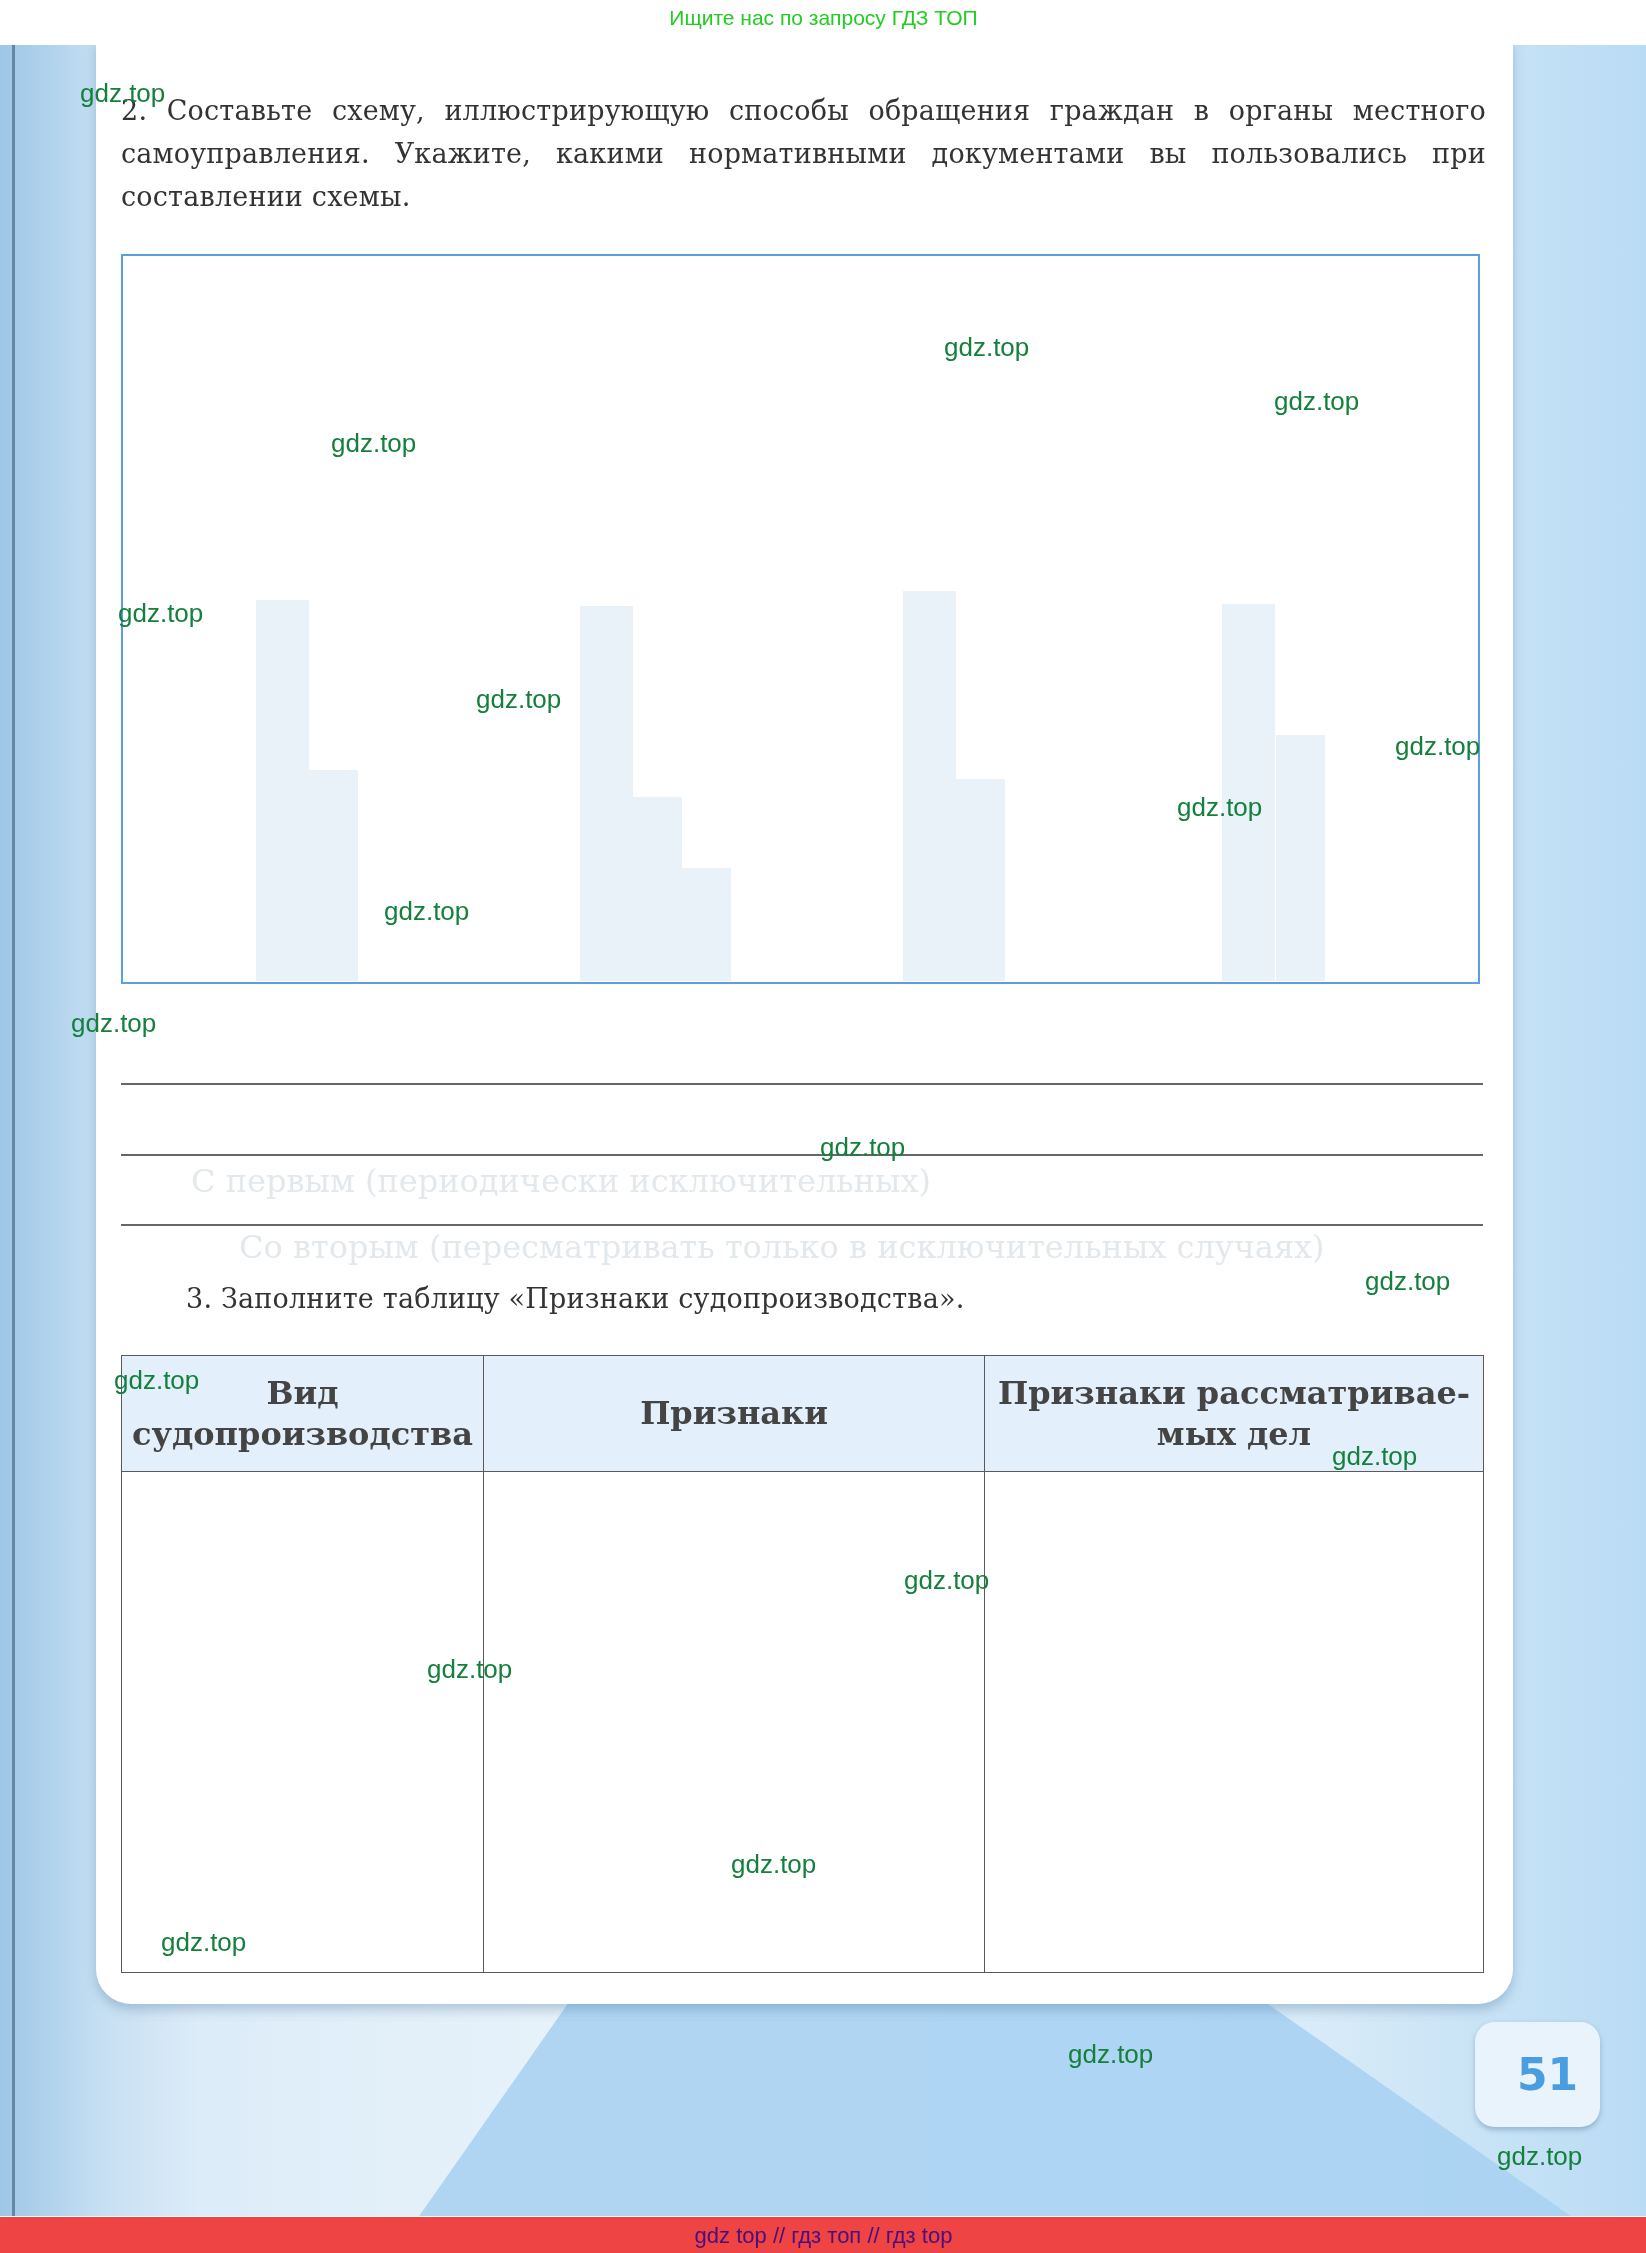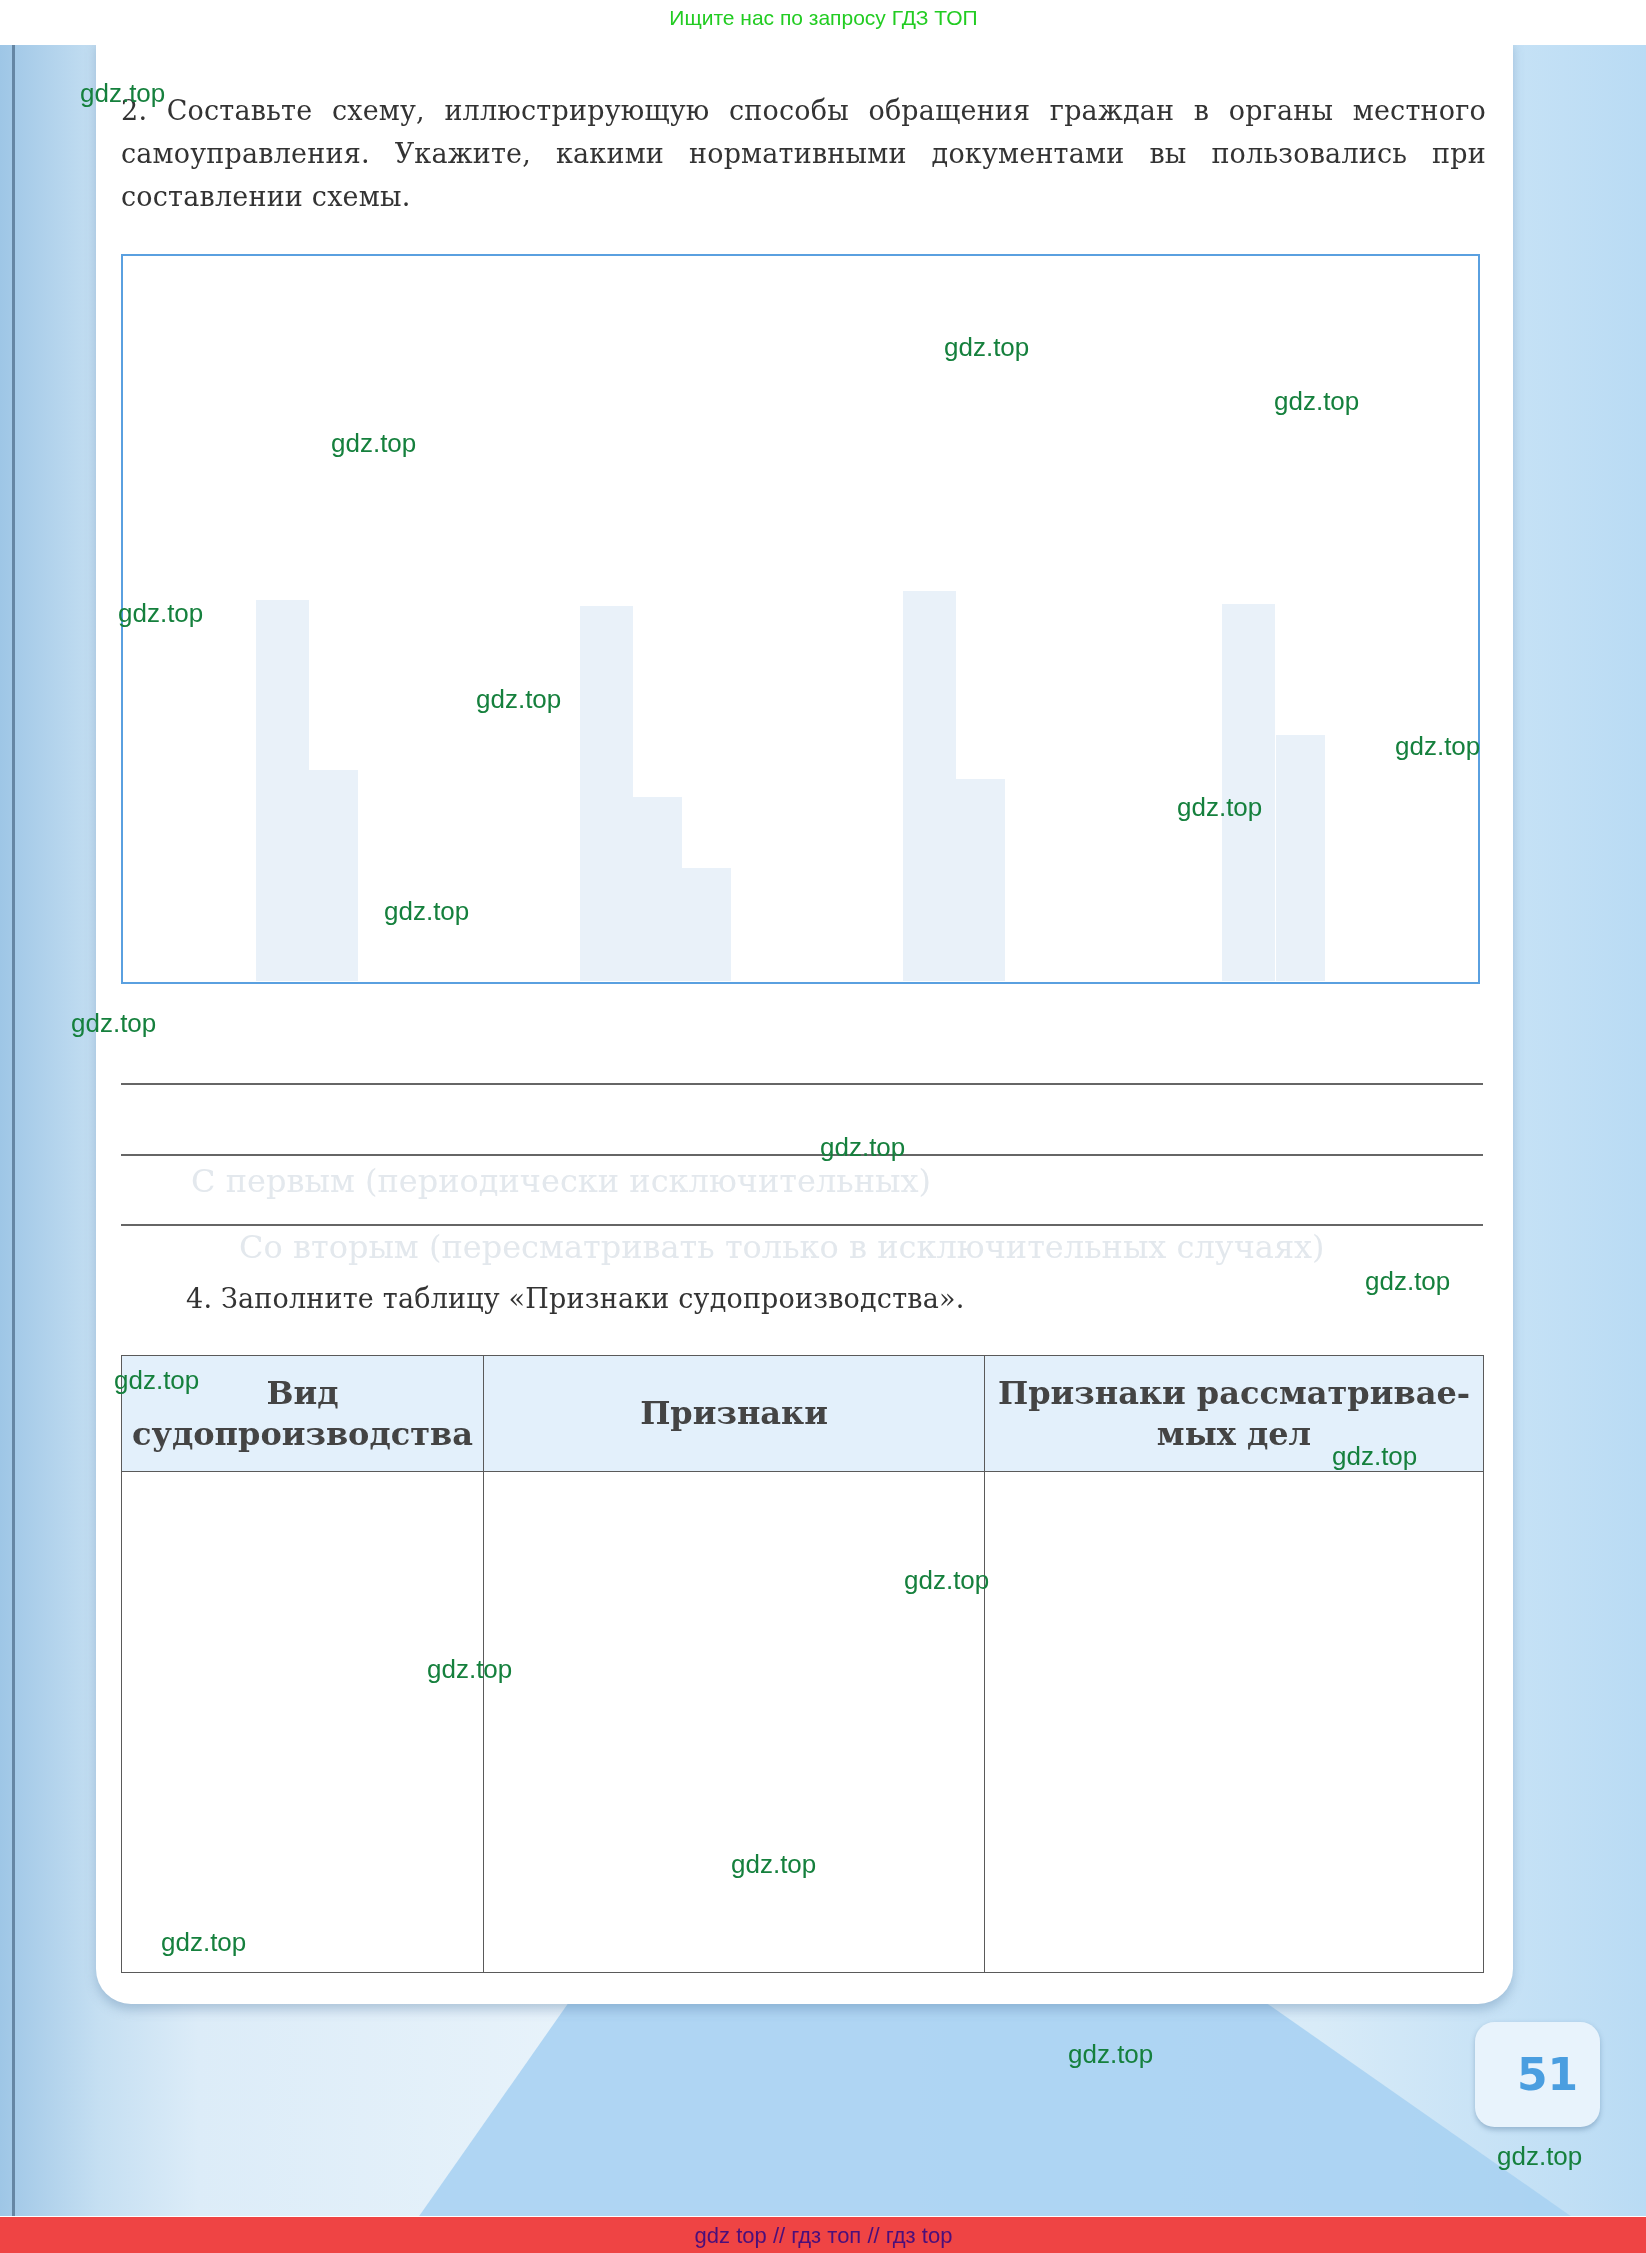--- a/index.html
+++ b/index.html
@@ -191,21 +191,21 @@
   <div class="ghost-bar" style="left:1153px; top:479px; width:49px; height:246px;"></div>
 </div>
 
 <div class="ghost-text" style="left:191px; top:1162px;">С первым (периодически исключительных)</div>
 <div class="ghost-text" style="left:191px; top:1228px;margin-left:48px;">Со вторым (пересматривать только в исключительных случаях)</div>
 
 <div class="rule" style="top:1083px;"></div>
 <div class="rule" style="top:1154px;"></div>
 <div class="rule" style="top:1224px;"></div>
 
-<div class="task-text task3">4. Заполните таблицу «Признаки судопроизводства».</div>
+<div class="task-text task3">3. Заполните таблицу «Признаки судопроизводства».</div>
 
 <table class="judicial">
   <colgroup>
     <col style="width:362px">
     <col style="width:501px">
     <col style="width:499px">
   </colgroup>
   <thead>
     <tr>
       <th>

